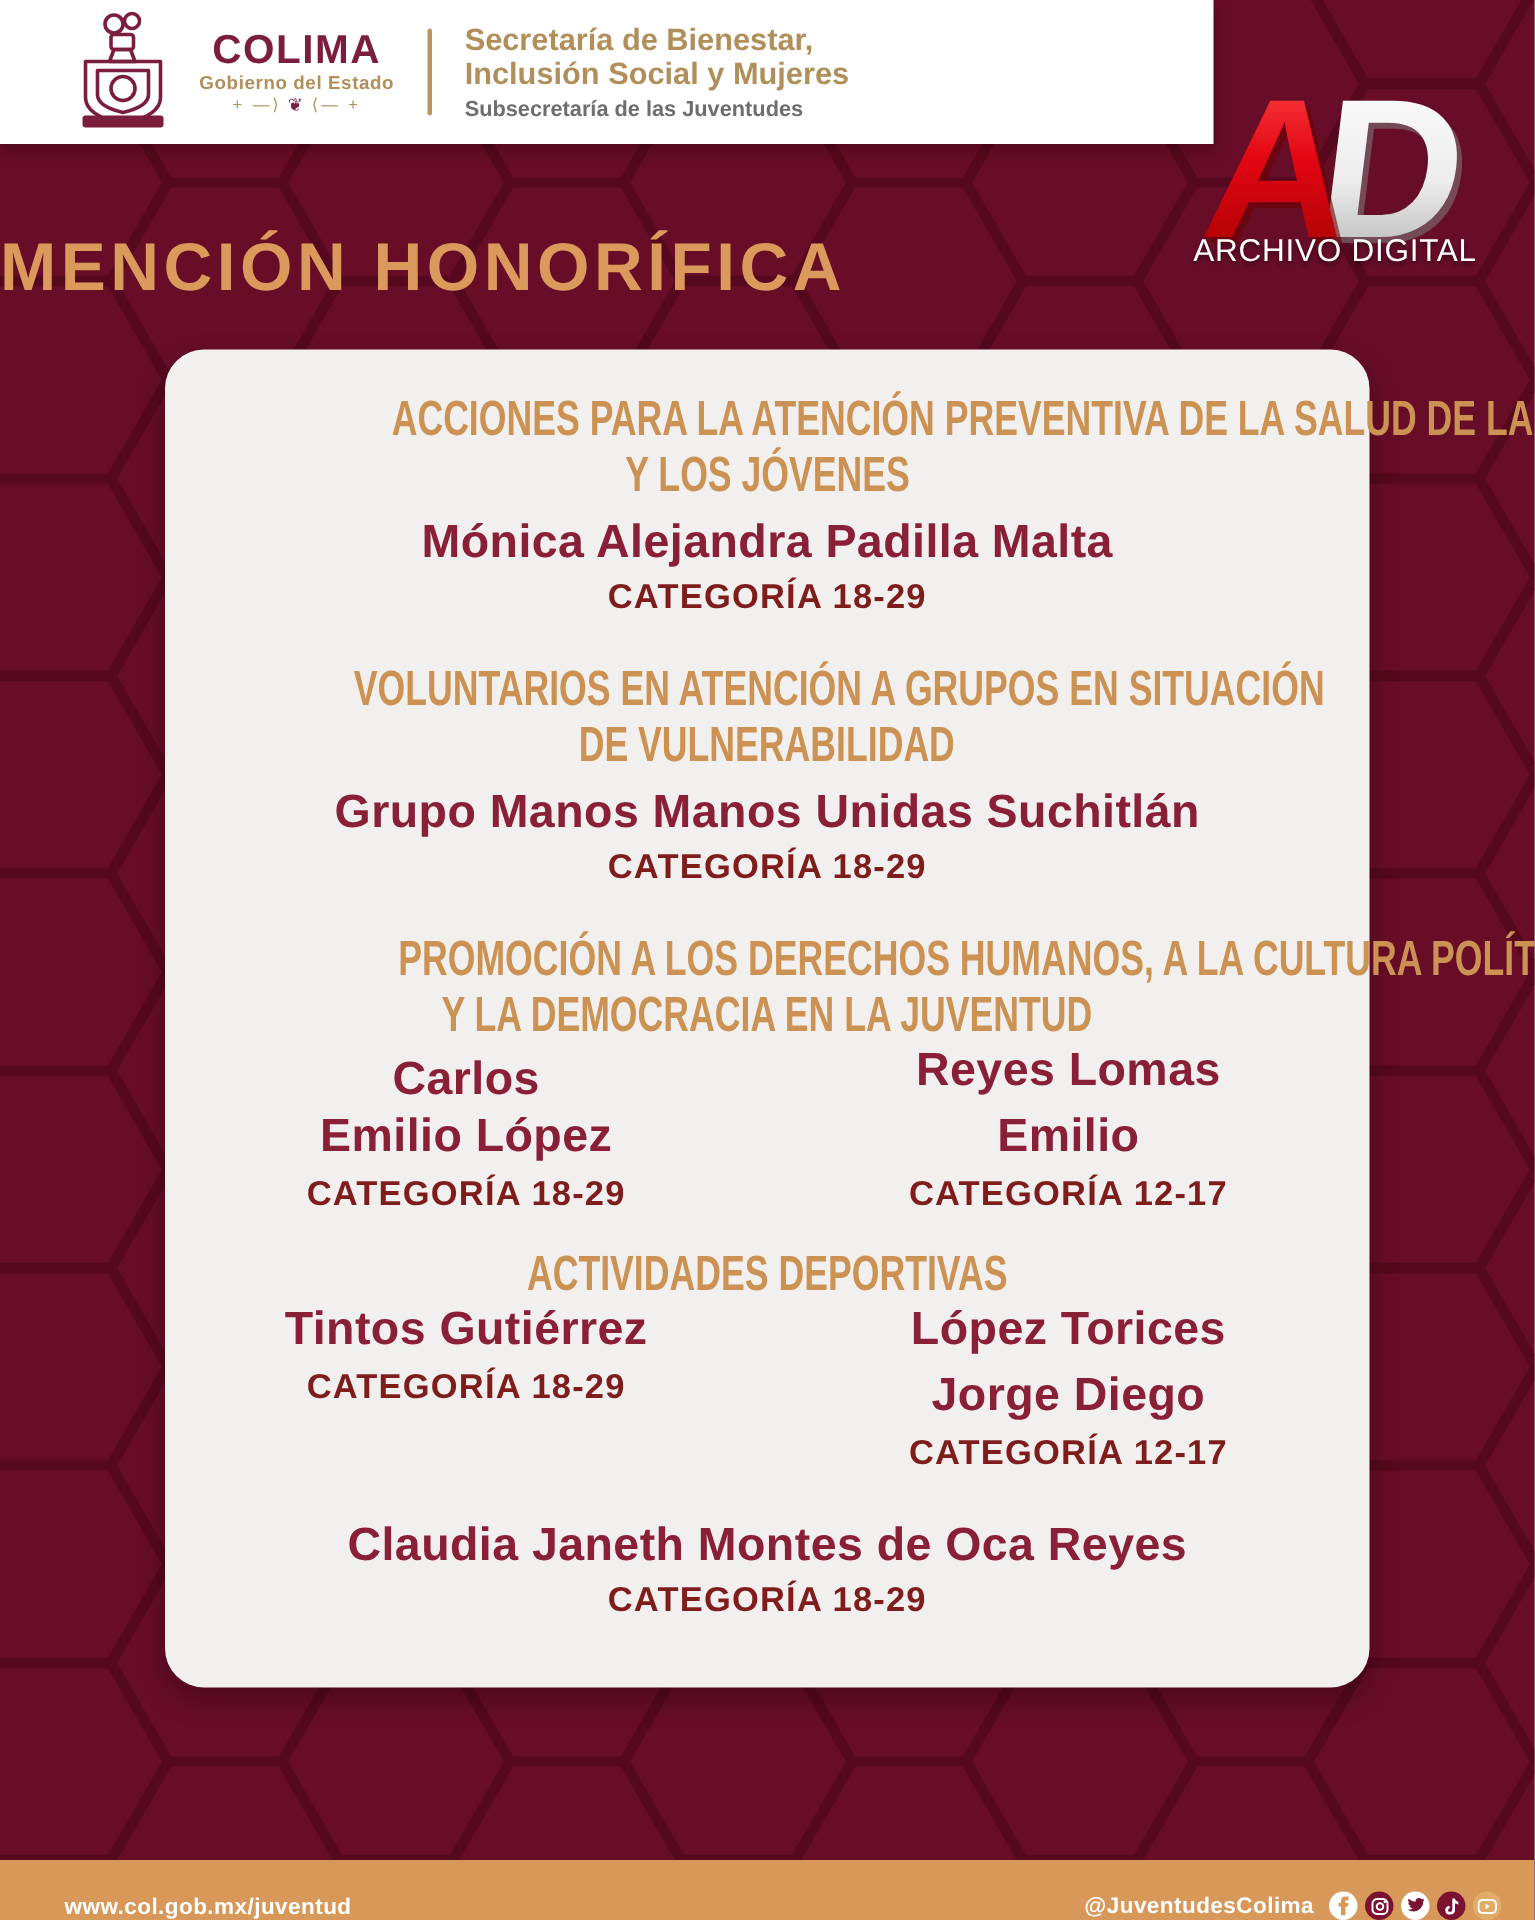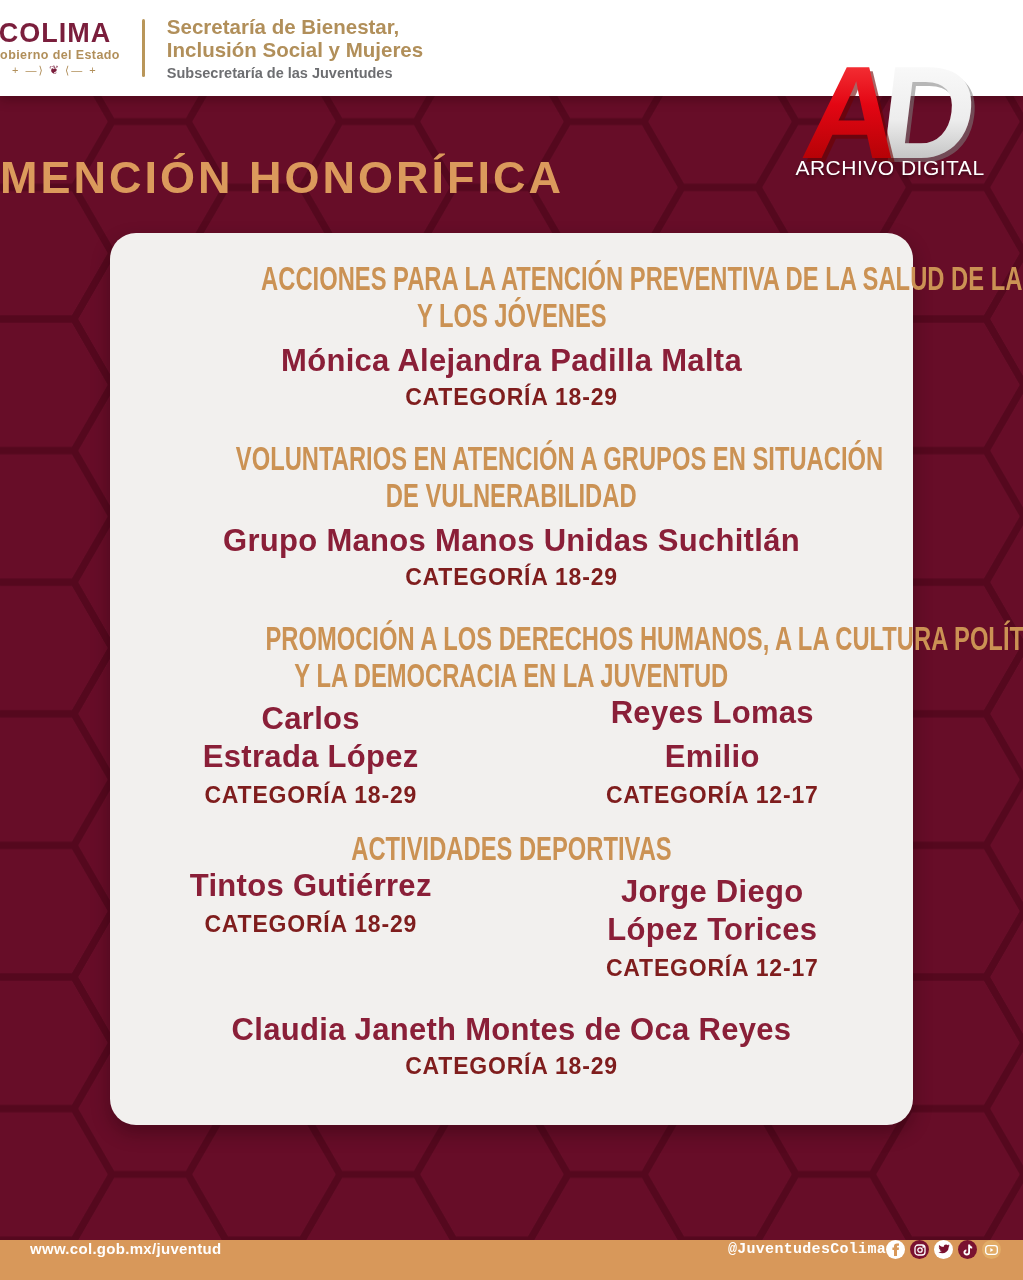--- a/index.html
+++ b/index.html
@@ -6,22 +6,22 @@
   body{
     width:1023px;height:1280px;position:relative;overflow:hidden;
     background:#670D28;
     font-family:"Liberation Sans", sans-serif;
     -webkit-font-smoothing:antialiased;
   }
   .hex-bg{position:absolute;left:0;top:0;width:1023px;height:1280px;z-index:0;}
 
   
   .topbar{
-    position:absolute;left:0;top:0;width:1023px;height:96px;background:#ffffff;z-index:3;
-    display:flex;align-items:center;justify-content:flex-start;
+    position:absolute;left:0;top:0;width:809px;height:96px;background:#ffffff;z-index:3;
+    display:flex;align-items:center;justify-content:center;
     box-shadow:0 4px 10px rgba(40,0,10,.35);
   }
   .brand{display:flex;align-items:center;gap:12px;transform:translateX(-100px);}
   .crest{width:78px;height:82px;flex:0 0 auto;}
   .colima-block{display:flex;flex-direction:column;align-items:center;line-height:1;}
   .colima-word{color:#7A1E3C;font-weight:bold;font-size:27px;letter-spacing:1px;}
   .colima-sub{color:#B18F5A;font-weight:bold;font-size:12.5px;margin-top:2px;letter-spacing:.4px;}
   .colima-orn{margin-top:3px;font-size:11px;color:#B18F5A;letter-spacing:2px;display:flex;align-items:center;gap:4px;}
   .colima-orn .mid{color:#7A1E3C;font-size:12px;}
   .divider{width:3px;height:58px;background:#B99659;border-radius:2px;margin:0 10px;}
@@ -65,25 +65,25 @@
   .mt30{margin-top:30px;} .mt22{margin-top:22px;}
   .cols{display:flex;width:100%;}
   .col{flex:1 1 50%;text-align:center;}
   .col .winner-name{margin-top:6px;}
   .col .name2{margin-top:0;}
   .col .winner-cat{margin-top:6px;}
 
   
   .footer{
     position:absolute;left:0;top:1240px;width:1023px;height:40px;background:#D8985A;z-index:5;
-    display:flex;align-items:flex-start;justify-content:space-between;
-    box-sizing:border-box;padding:0 22px 0 30px;
+    display:flex;align-items:flex-end;justify-content:space-between;
+    box-sizing:border-box;padding:0 22px 0 43px;
   }
   .footer-url{color:#ffffff;font-weight:bold;font-size:15px;letter-spacing:.3px;}
-  .footer-right{display:flex;align-items:center;gap:0;font-family:Liberation Mono, monospace;}
+  .footer-right{display:flex;align-items:center;gap:10px;}
   .footer-handle{color:#ffffff;font-weight:bold;font-size:15px;letter-spacing:.3px;}
   .social-row{display:flex;align-items:center;gap:5px;}
   .social{width:19px;height:19px;border-radius:50%;display:flex;align-items:center;justify-content:center;}
   .social.light{background:#ffffff;}
   .social.dark{background:#7A1230;}
   .social.gold{background:#E2AC67;}
   .social svg{display:block;}
 </style>
 </head>
 <body>
@@ -174,41 +174,41 @@
     <div class="winner-name">Grupo Manos Manos Unidas Suchitlán</div>
     <div class="winner-cat">CATEGORÍA 18-29</div>
   </div>
 
   <div class="section mt30">
     <div class="sec-title-line"><span>PROMOCIÓN A LOS DERECHOS HUMANOS, A LA CULTURA POLÍTICA</span></div>
     <div class="sec-title-line"><span>Y LA DEMOCRACIA EN LA JUVENTUD</span></div>
     <div class="cols">
       <div class="col">
         <div class="winner-name">Carlos</div>
-        <div class="winner-name name2">Estrada López</div>
+        <div class="winner-name name2">Emilio López</div>
         <div class="winner-cat">CATEGORÍA 18-29</div>
       </div>
       <div class="col">
         <div class="winner-name name2">Reyes Lomas</div>
         <div class="winner-name">Emilio</div>
         <div class="winner-cat">CATEGORÍA 12-17</div>
       </div>
     </div>
   </div>
 
   <div class="section mt22">
     <div class="sec-title-line"><span>ACTIVIDADES DEPORTIVAS</span></div>
     <div class="cols">
       <div class="col">
         <div class="winner-name name2">Tintos Gutiérrez</div>
         <div class="winner-cat">CATEGORÍA 18-29</div>
       </div>
       <div class="col">
+        <div class="winner-name name2">López Torices</div>
         <div class="winner-name">Jorge Diego</div>
-        <div class="winner-name name2">López Torices</div>
         <div class="winner-cat">CATEGORÍA 12-17</div>
       </div>
     </div>
   </div>
 
   <div class="section mt22">
     <div class="winner-name">Claudia Janeth Montes de Oca Reyes</div>
     <div class="winner-cat">CATEGORÍA 18-29</div>
   </div>
 

